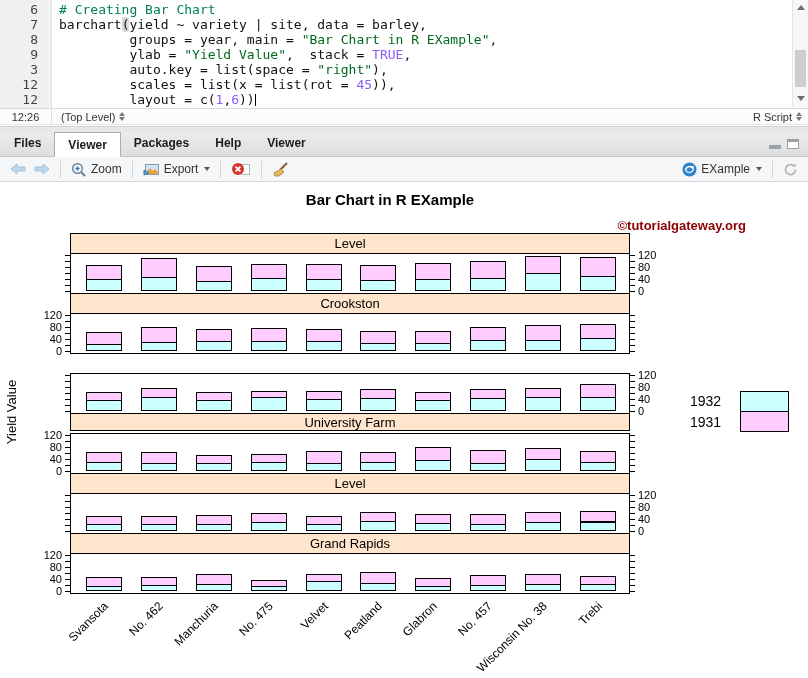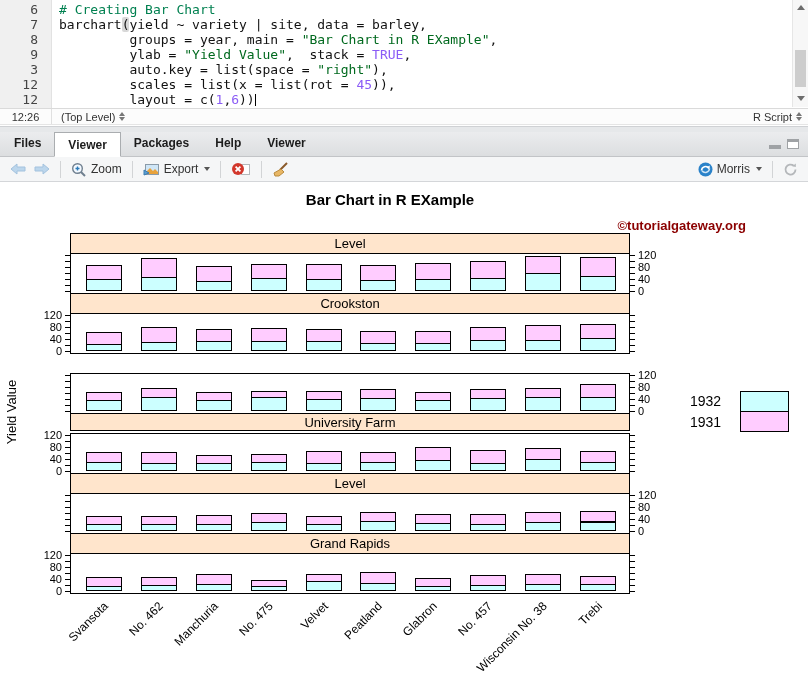--- a/index.html
+++ b/index.html
@@ -188,21 +188,21 @@
       </svg>
     </div>
     <div style="margin-left:auto;"></div>
     <div class="tb-btn">
       <svg width="15" height="15">
         <circle cx="7.5" cy="7.5" r="7" fill="#2a82c9"></circle>
         <path d="M3.5 8.5 a4.2 4.2 0 0 1 7.5 -2.3" stroke="#fff" stroke-width="1.6" fill="none"></path>
         <path d="M11.8 3.6 L11.4 7.2 L8.2 5.6 Z" fill="#fff"></path>
         <path d="M11.5 6.5 a4.2 4.2 0 0 1 -7.5 2.3" stroke="#cfe4f5" stroke-width="1.6" fill="none"></path>
       </svg>
-      <span>Morris</span>
+      <span>EXample</span>
       <span class="caret"></span>
     </div>
     <div class="tb-sep"></div>
     <div class="tb-btn" style="margin-right:6px;">
       <svg width="15" height="15">
         <path d="M12.5 7.5 a5 5 0 1 1 -1.7 -3.7" stroke="#b4b7ba" stroke-width="1.8" fill="none"></path>
         <path d="M12.8 1.5 L12.8 5 L9.4 4.2 Z" fill="#b4b7ba"></path>
       </svg>
     </div>
   </div>

